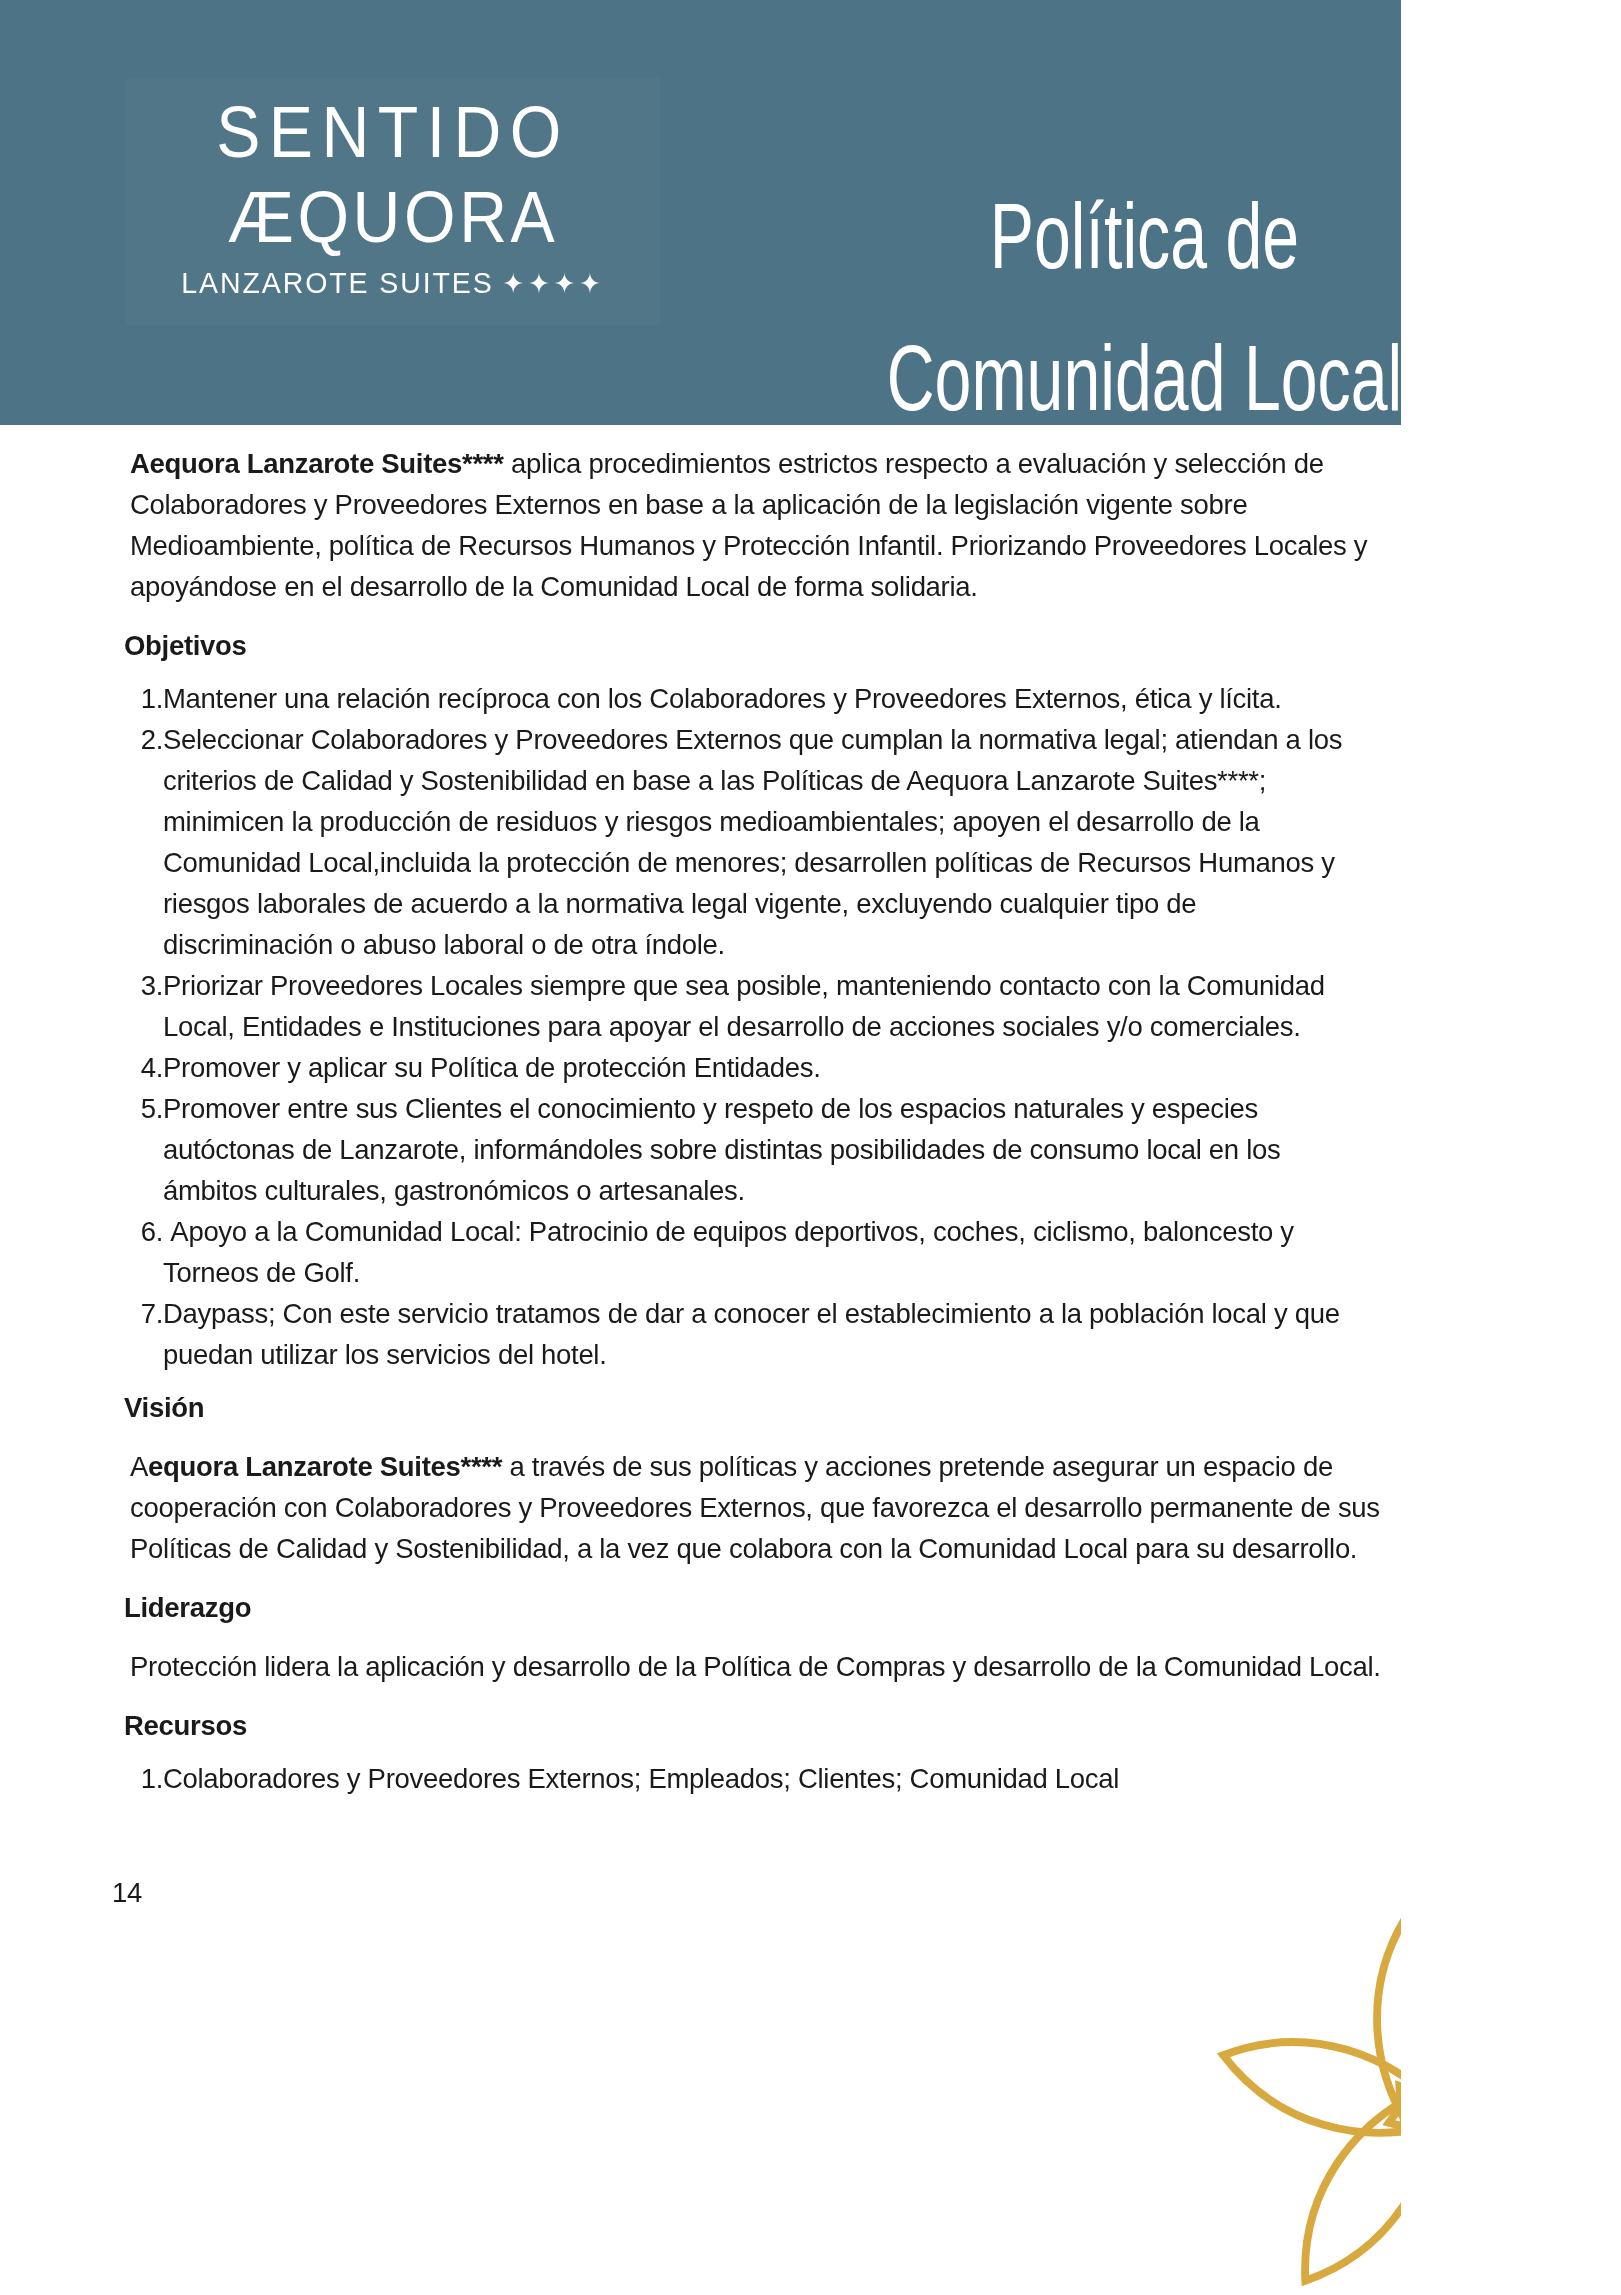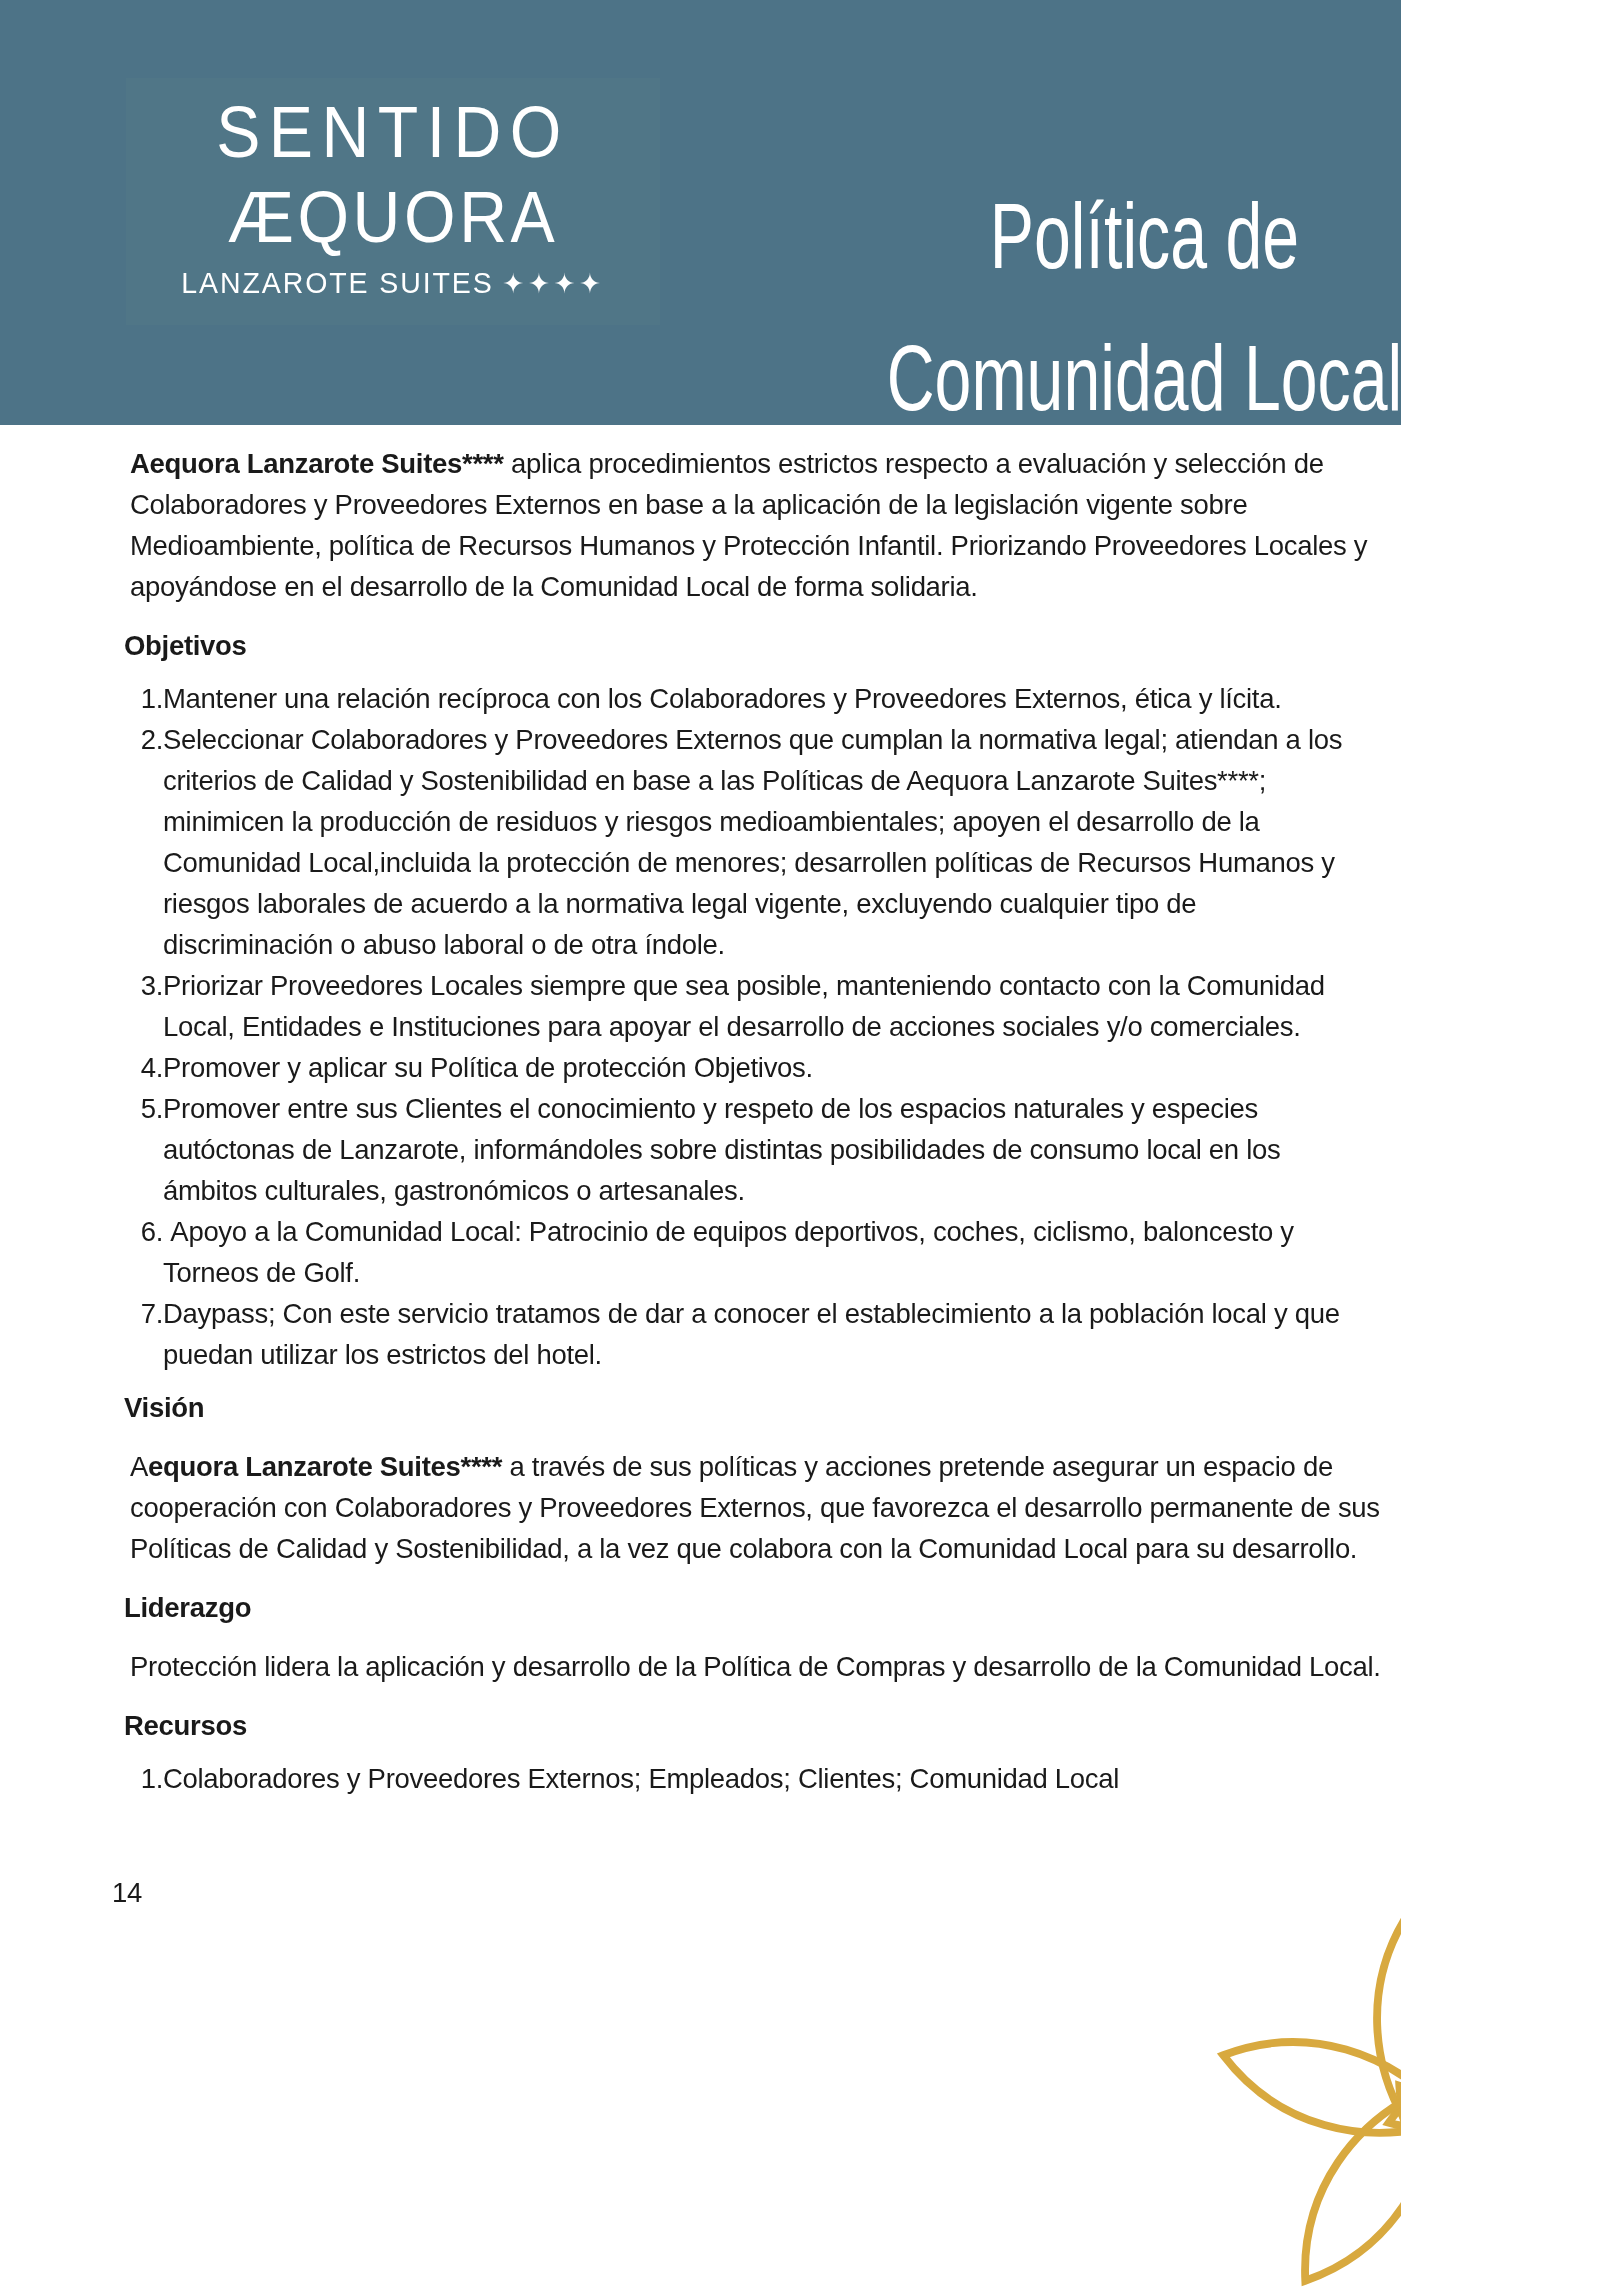--- a/index.html
+++ b/index.html
@@ -124,28 +124,28 @@
     <ol class="num-list list-objetivos">
       <li>Mantener una relación recíproca con los Colaboradores y Proveedores Externos, ética y lícita.</li>
       <li>Seleccionar Colaboradores y Proveedores Externos que cumplan la normativa legal; atiendan a los
 criterios de Calidad y Sostenibilidad en base a las Políticas de Aequora Lanzarote Suites****;
 minimicen la producción de residuos y riesgos medioambientales; apoyen el desarrollo de la
 Comunidad Local,incluida la protección de menores; desarrollen políticas de Recursos Humanos y
 riesgos laborales de acuerdo a la normativa legal vigente, excluyendo cualquier tipo de
 discriminación o abuso laboral o de otra índole.</li>
       <li>Priorizar Proveedores Locales siempre que sea posible, manteniendo contacto con la Comunidad
 Local, Entidades e Instituciones para apoyar el desarrollo de acciones sociales y/o comerciales.</li>
-      <li>Promover y aplicar su Política de protección Objetivos.</li>
+      <li>Promover y aplicar su Política de protección Entidades.</li>
       <li>Promover entre sus Clientes el conocimiento y respeto de los espacios naturales y especies
 autóctonas de Lanzarote, informándoles sobre distintas posibilidades de consumo local en los
 ámbitos culturales, gastronómicos o artesanales.</li>
       <li> Apoyo a la Comunidad Local: Patrocinio de equipos deportivos, coches, ciclismo, baloncesto y
 Torneos de Golf.</li>
       <li>Daypass; Con este servicio tratamos de dar a conocer el establecimiento a la población local y que
-puedan utilizar los estrictos del hotel.</li>
+puedan utilizar los servicios del hotel.</li>
     </ol>
 
     <h2 class="h-vision">Visión</h2>
 
     <p class="para-vision"><span class="pre">A</span><strong class="pre">equora Lanzarote Suites****</strong><span class="pre"> a través de sus políticas y acciones pretende asegurar un espacio de
 cooperación con Colaboradores y Proveedores Externos, que favorezca el desarrollo permanente de sus
 Políticas de Calidad y Sostenibilidad, a la vez que colabora con la Comunidad Local para su desarrollo.</span></p>
 
     <h2 class="h-liderazgo">Liderazgo</h2>
 

